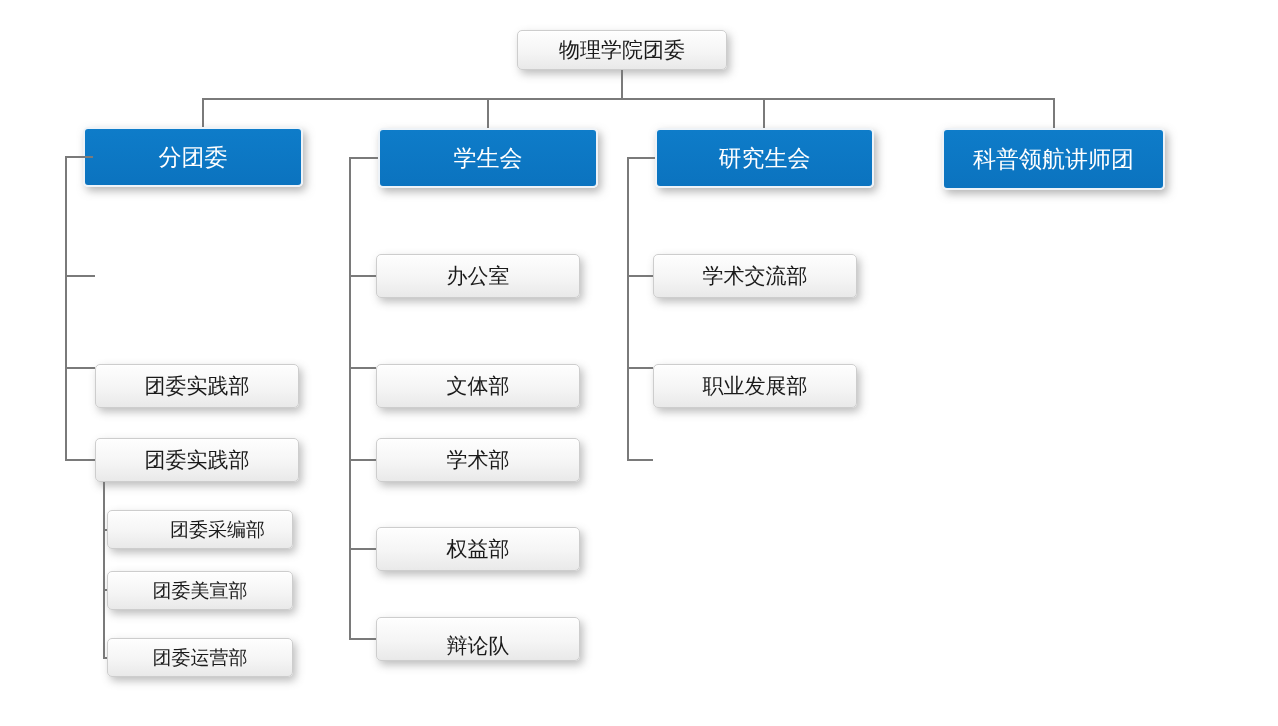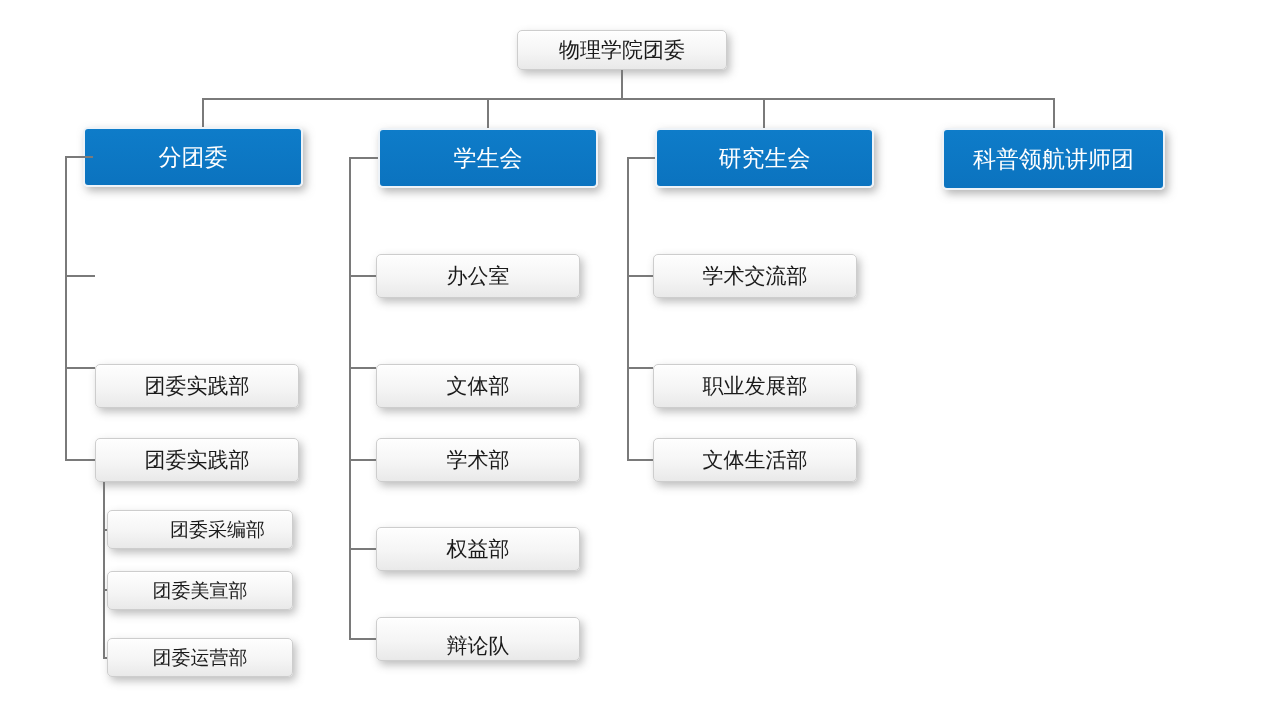--- a/index.html
+++ b/index.html
@@ -126,17 +126,14 @@
   <div class="line" style="left:627px;top:275px;width:26px;height:2px;"></div>
   <div class="line" style="left:627px;top:367px;width:26px;height:2px;"></div>
   <div class="line" style="left:627px;top:459px;width:26px;height:2px;"></div>
 
   <div class="node node-gray lvl2 colC r1">
     <span>学术交流部</span>
   </div>
   <div class="node node-gray lvl2 colC r2">
     <span>职业发展部</span>
   </div>
-  <div class="node node-gray lvl2 colC r3">
-    <span>文体生活部</span>
-  </div>
 
 </div>
 
 </body></html>

